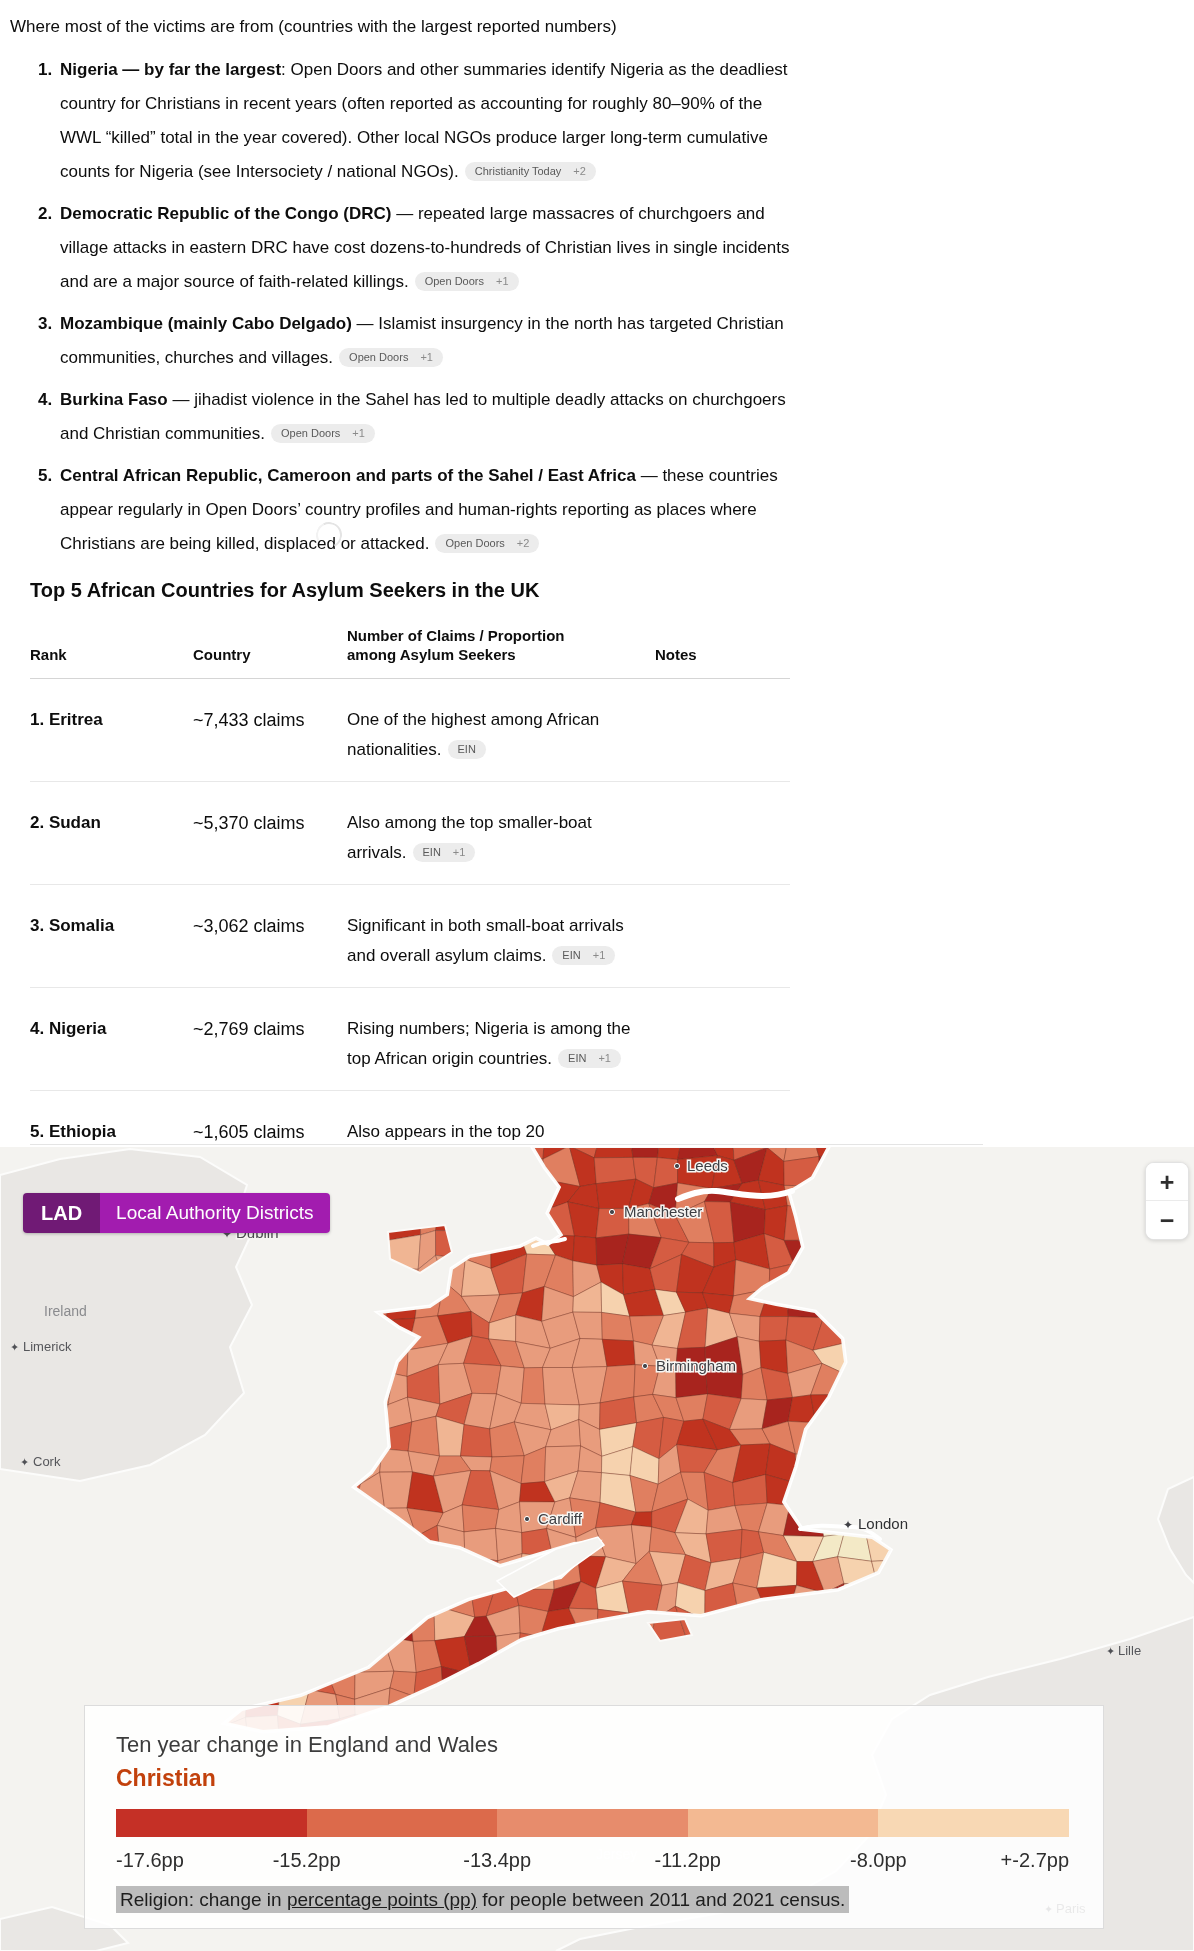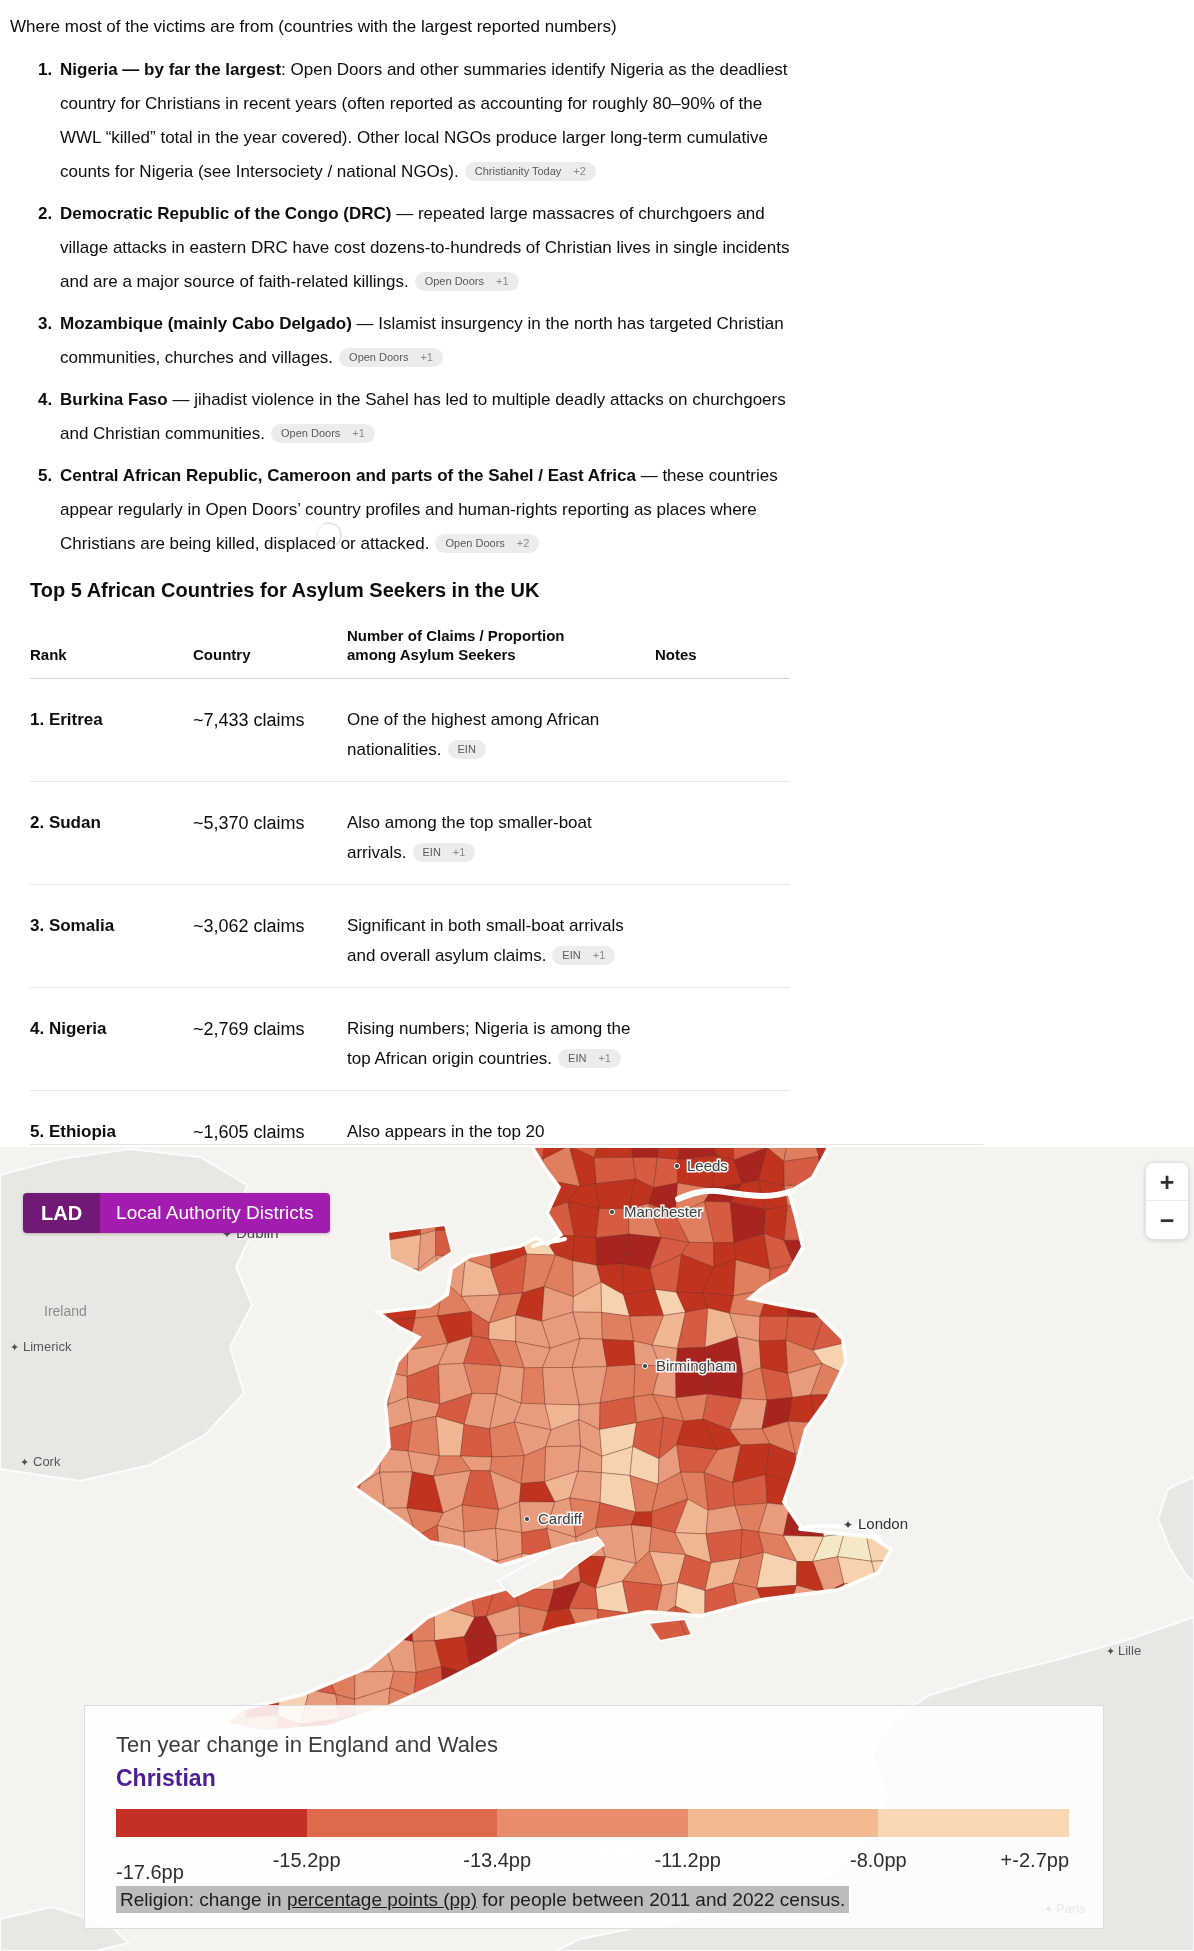--- a/index.html
+++ b/index.html
@@ -40,26 +40,26 @@
   .lad .lbl{display:flex;align-items:center;padding:0 16px;color:#fdfdfd;font-size:19px;}
   .zoomctl{position:absolute;left:1145px;top:15px;width:42px;background:#fff;border:1px solid #e2e2e2;
        border-radius:9px;box-shadow:0 1px 4px rgba(0,0,0,.15);overflow:hidden;}
   .zoomctl button{display:block;width:100%;height:38px;border:0;background:#fff;font-size:25px;
        font-weight:700;color:#2e2e2e;cursor:pointer;line-height:36px;padding:0;}
   .zoomctl button:first-child{border-bottom:1px solid #ebebeb;}
   
   .legend{position:absolute;left:84px;top:558px;width:1020px;height:224px;background:rgba(255,255,255,.87);
        border:1px solid #dcdcdc;box-sizing:border-box;padding:26px 34px 0 31px;}
   .lg-title{font-size:22px;color:#3c3c3c;}
-  .lg-sub{font-size:23px;font-weight:700;color:#4c1d95;margin-top:7px;}
+  .lg-sub{font-size:23px;font-weight:700;color:#c2410c;margin-top:7px;}
   .lg-bar{display:flex;height:28px;margin-top:17px;}
   .lg-bar span{flex:1;}
   .lg-labels{position:relative;height:26px;margin-top:12px;font-size:20px;color:#2e2e2e;}
   .lg-labels span{position:absolute;top:0;white-space:nowrap;}
-  .ll0{left:0;margin-top:12px;} .ll1{left:20%;transform:translateX(-50%);} .ll2{left:40%;transform:translateX(-50%);}
+  .ll0{left:0;} .ll1{left:20%;transform:translateX(-50%);} .ll2{left:40%;transform:translateX(-50%);}
   .ll3{left:60%;transform:translateX(-50%);} .ll4{left:80%;transform:translateX(-50%);} .ll5{right:0;}
   .lg-note{margin-top:14px;font-size:19px;color:#1d1d1d;}
   .lg-note mark{background:#bcbcbc;color:#1d1d1d;padding:3px 4px;}
   .lg-note u{text-decoration:underline;}
 </style>
 </head>
 <body>
 
 <div class="content">
   <p class="intro">Where most of the victims are from (countries with the largest reported numbers)</p>
@@ -1001,15 +1001,15 @@
       <span style="background: rgb(248, 216, 180);"></span>
     </div>
     <div class="lg-labels">
       <span class="ll0">-17.6pp</span>
       <span class="ll1">-15.2pp</span>
       <span class="ll2">-13.4pp</span>
       <span class="ll3">-11.2pp</span>
       <span class="ll4">-8.0pp</span>
       <span class="ll5">+-2.7pp</span>
     </div>
-    <div class="lg-note"><mark><span>Religion: change in </span><u>percentage points (pp)</u><span> for people between 2011 and 2022 census.</span></mark></div>
+    <div class="lg-note"><mark><span>Religion: change in </span><u>percentage points (pp)</u><span> for people between 2011 and 2021 census.</span></mark></div>
   </div>
 </div>
 
 </body></html>

